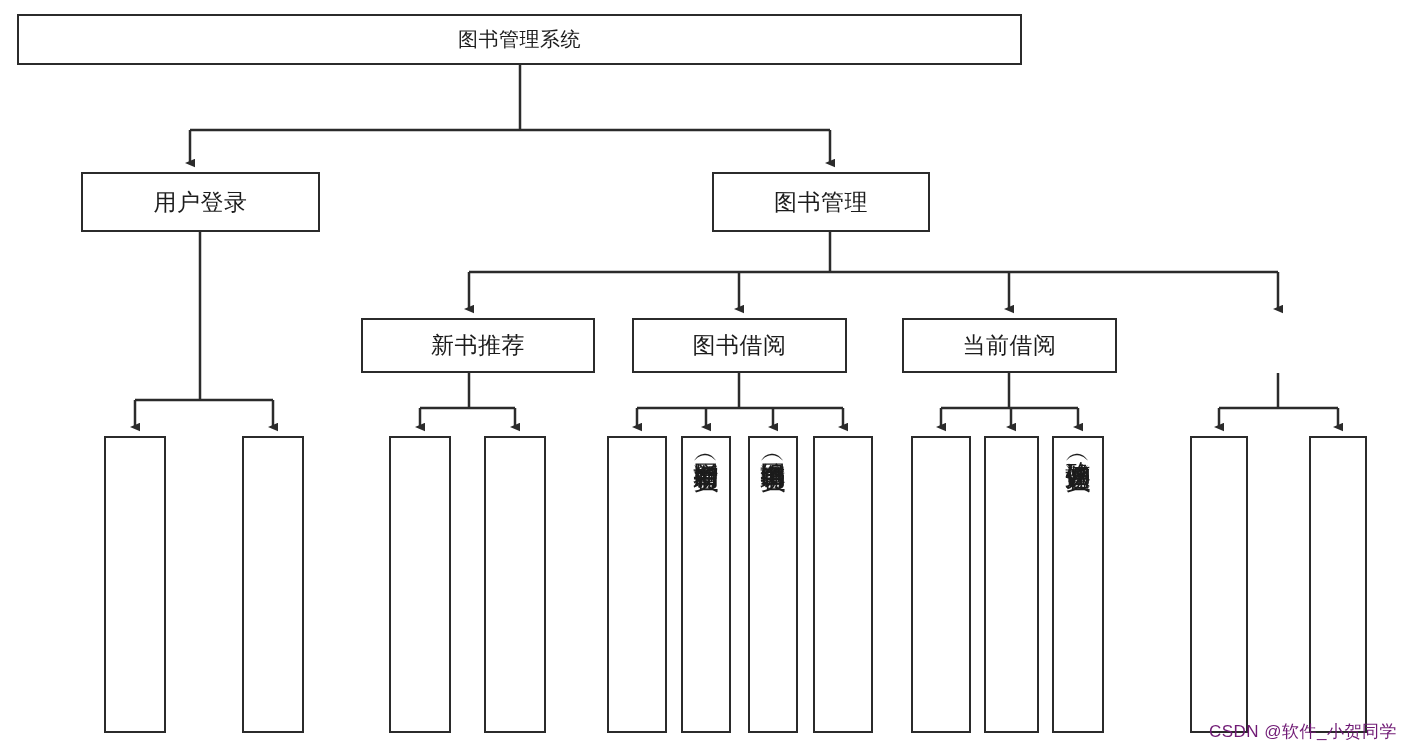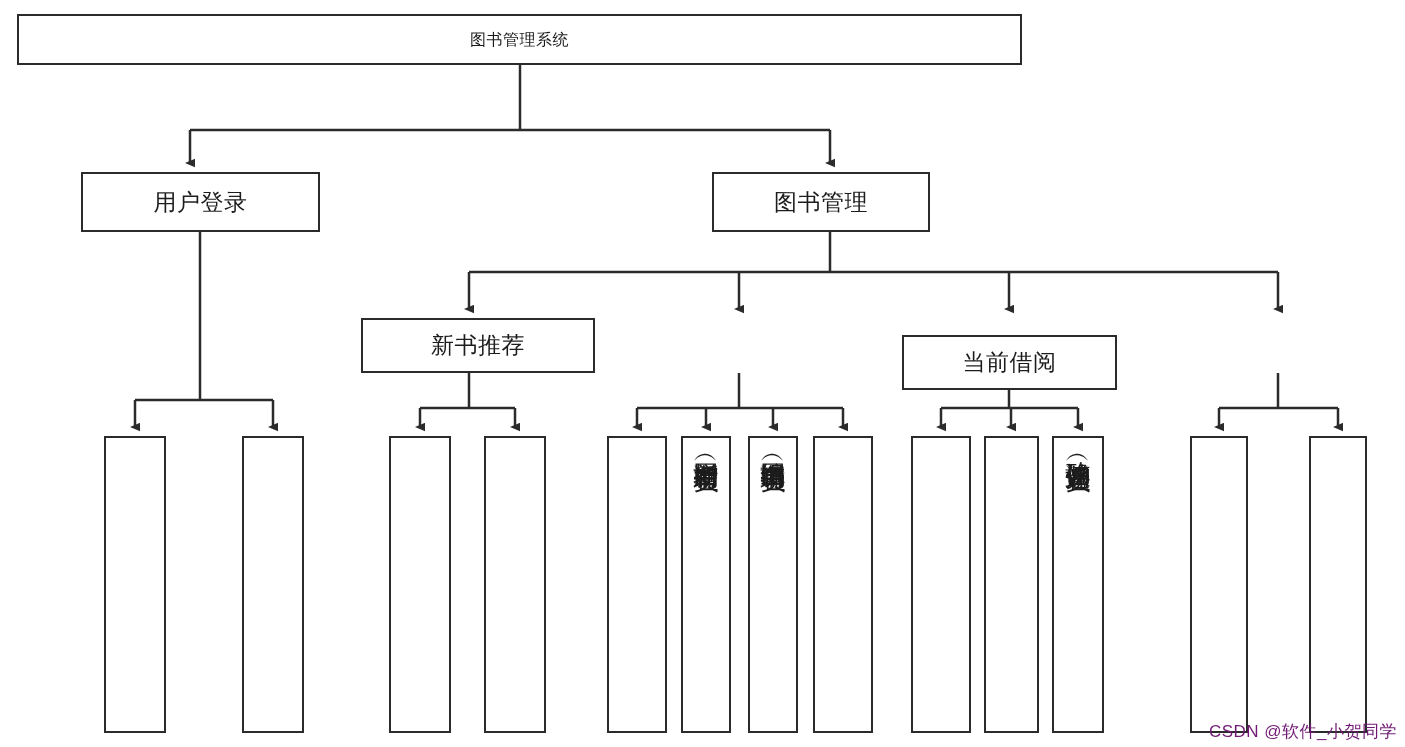--- a/index.html
+++ b/index.html
@@ -41,21 +41,21 @@
     line-height: 1.08;
     white-space: pre;
     text-align: center;
   }
   
   .node.horiz .node-label {
     font-size: 23px;
     letter-spacing: 0.5px;
   }
   .node.root .node-label {
-    font-size: 16px;
+    font-size: 20px;
   }
   
   .node.vert {
     align-items: flex-end;
     justify-content: center;
     padding-bottom: 6px;
   }
   .node.vert.top-anchor {
     align-items: flex-start;
     padding-bottom: 0;
@@ -145,21 +145,24 @@
   <div class="node horiz" style="left: 81px; top: 172px; width: 239px; height: 60px;">
     <span class="node-label">用户登录</span>
   </div>
   <div class="node horiz" style="left: 712px; top: 172px; width: 218px; height: 60px;">
     <span class="node-label">图书管理</span>
   </div>
 
   <div class="node horiz" style="left: 361px; top: 318px; width: 234px; height: 55px;">
     <span class="node-label">新书推荐</span>
   </div>
-  <div class="node horiz" style="left: 902px; top: 318px; width: 215px; height: 55px; margin-top: 17px;">
+  <div class="node horiz" style="left: 632px; top: 318px; width: 215px; height: 55px;">
+    <span class="node-label">图书借阅</span>
+  </div>
+  <div class="node horiz" style="left: 902px; top: 318px; width: 215px; height: 55px;">
     <span class="node-label">当前借阅</span>
   </div>
 
   <div class="node vert" style="left: 104px; top: 436px; width: 62px; height: 297px;">
     <span class="node-label">用户登录</span>
   </div>
   <div class="node vert" style="left: 242px; top: 436px; width: 62px; height: 297px;">
     <span class="node-label">注销登录</span>
   </div>
   <div class="node vert" style="left: 389px; top: 436px; width: 62px; height: 297px;">

